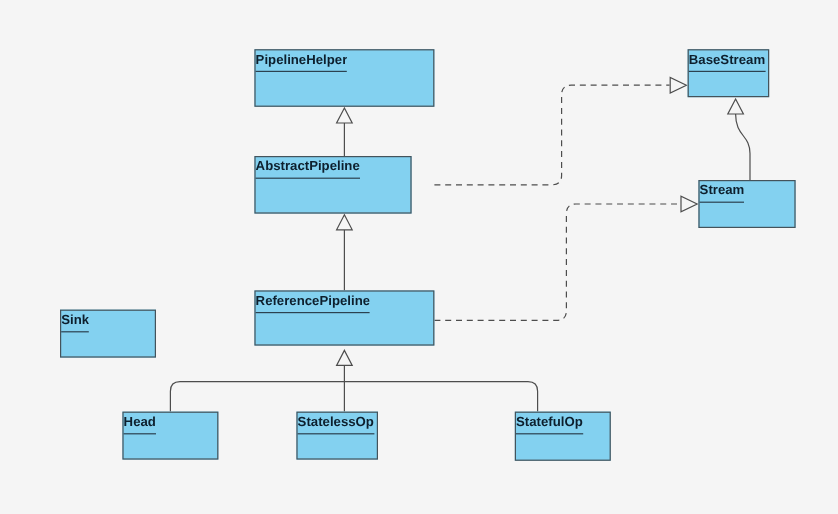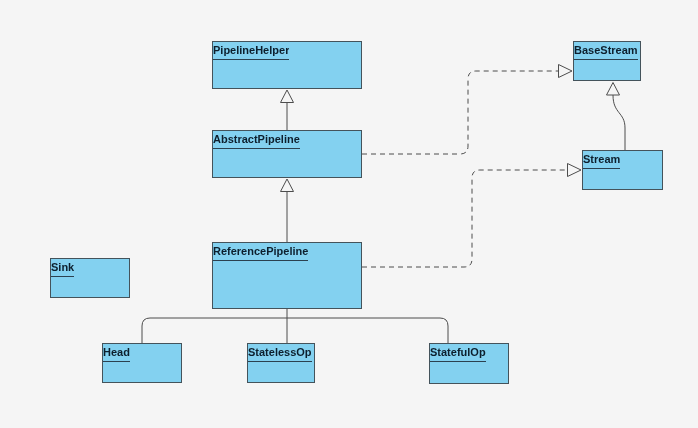--- a/index.html
+++ b/index.html
@@ -58,22 +58,22 @@
     color:var(--text);
     border-bottom:1px solid var(--node-separator);
     white-space:nowrap;
     overflow:hidden;
   }
   .node .body{
     flex:1;
   }
   
   #node-pipeline-helper   {left:212px; top:41px;  width:150px; height:48px;}
-  #node-abstract-pipeline {left:212px; top:130px; width:150px; height:48px;}
-  #node-reference-pipeline{left:212px; top:242px; width:150px; height:67px;}
+  #node-abstract-pipeline {left:212px; top:130px; width:131px; height:48px;}
+  #node-reference-pipeline{left:212px; top:242px; width:150px; height:46px;}
   #node-sink              {left:50px;  top:258px; width:80px;  height:40px;gap:10px;}
   #node-base-stream       {left:573px; top:41px;  width:68px;  height:40px;}
   #node-stream            {left:582px; top:150px; width:81px;  height:40px;}
   #node-head              {left:102px; top:343px; width:80px;  height:40px;}
   #node-stateless-op      {left:247px; top:343px; width:68px;  height:40px;}
   #node-stateful-op       {left:408px; top:343px; width:80px;  height:41px;margin-left:21px;}
 </style>
 </head>
 <body>
 

